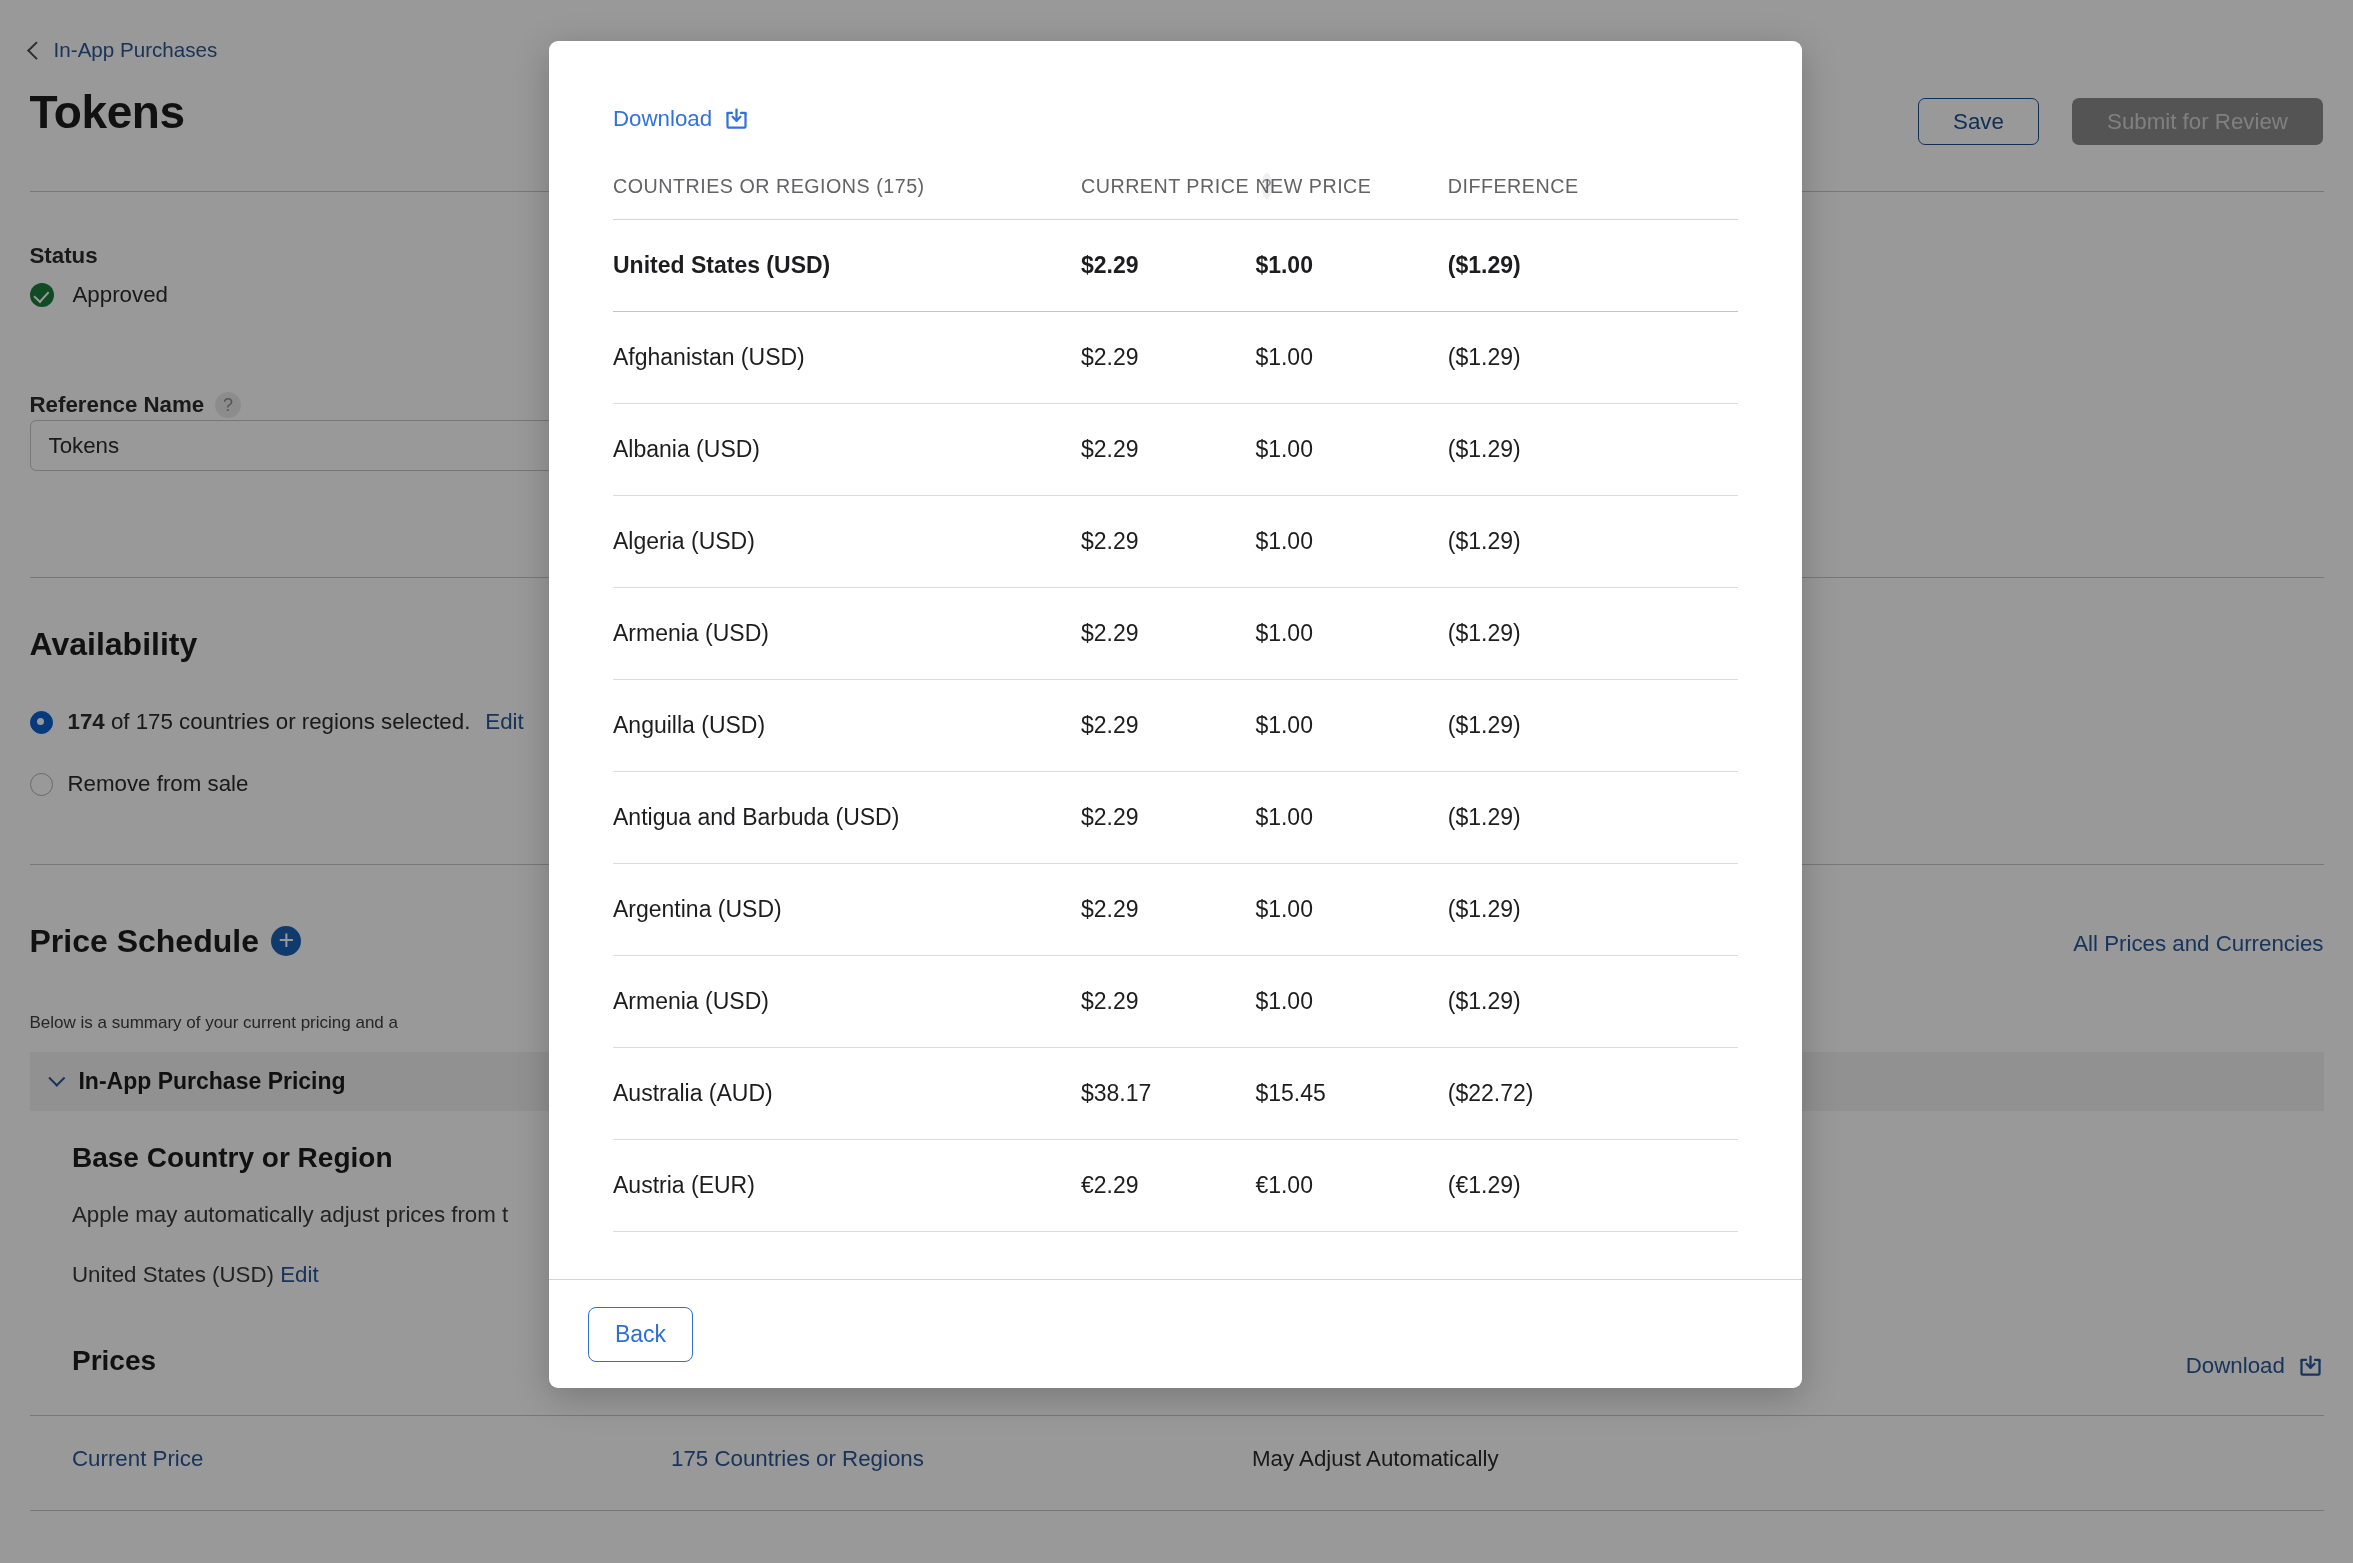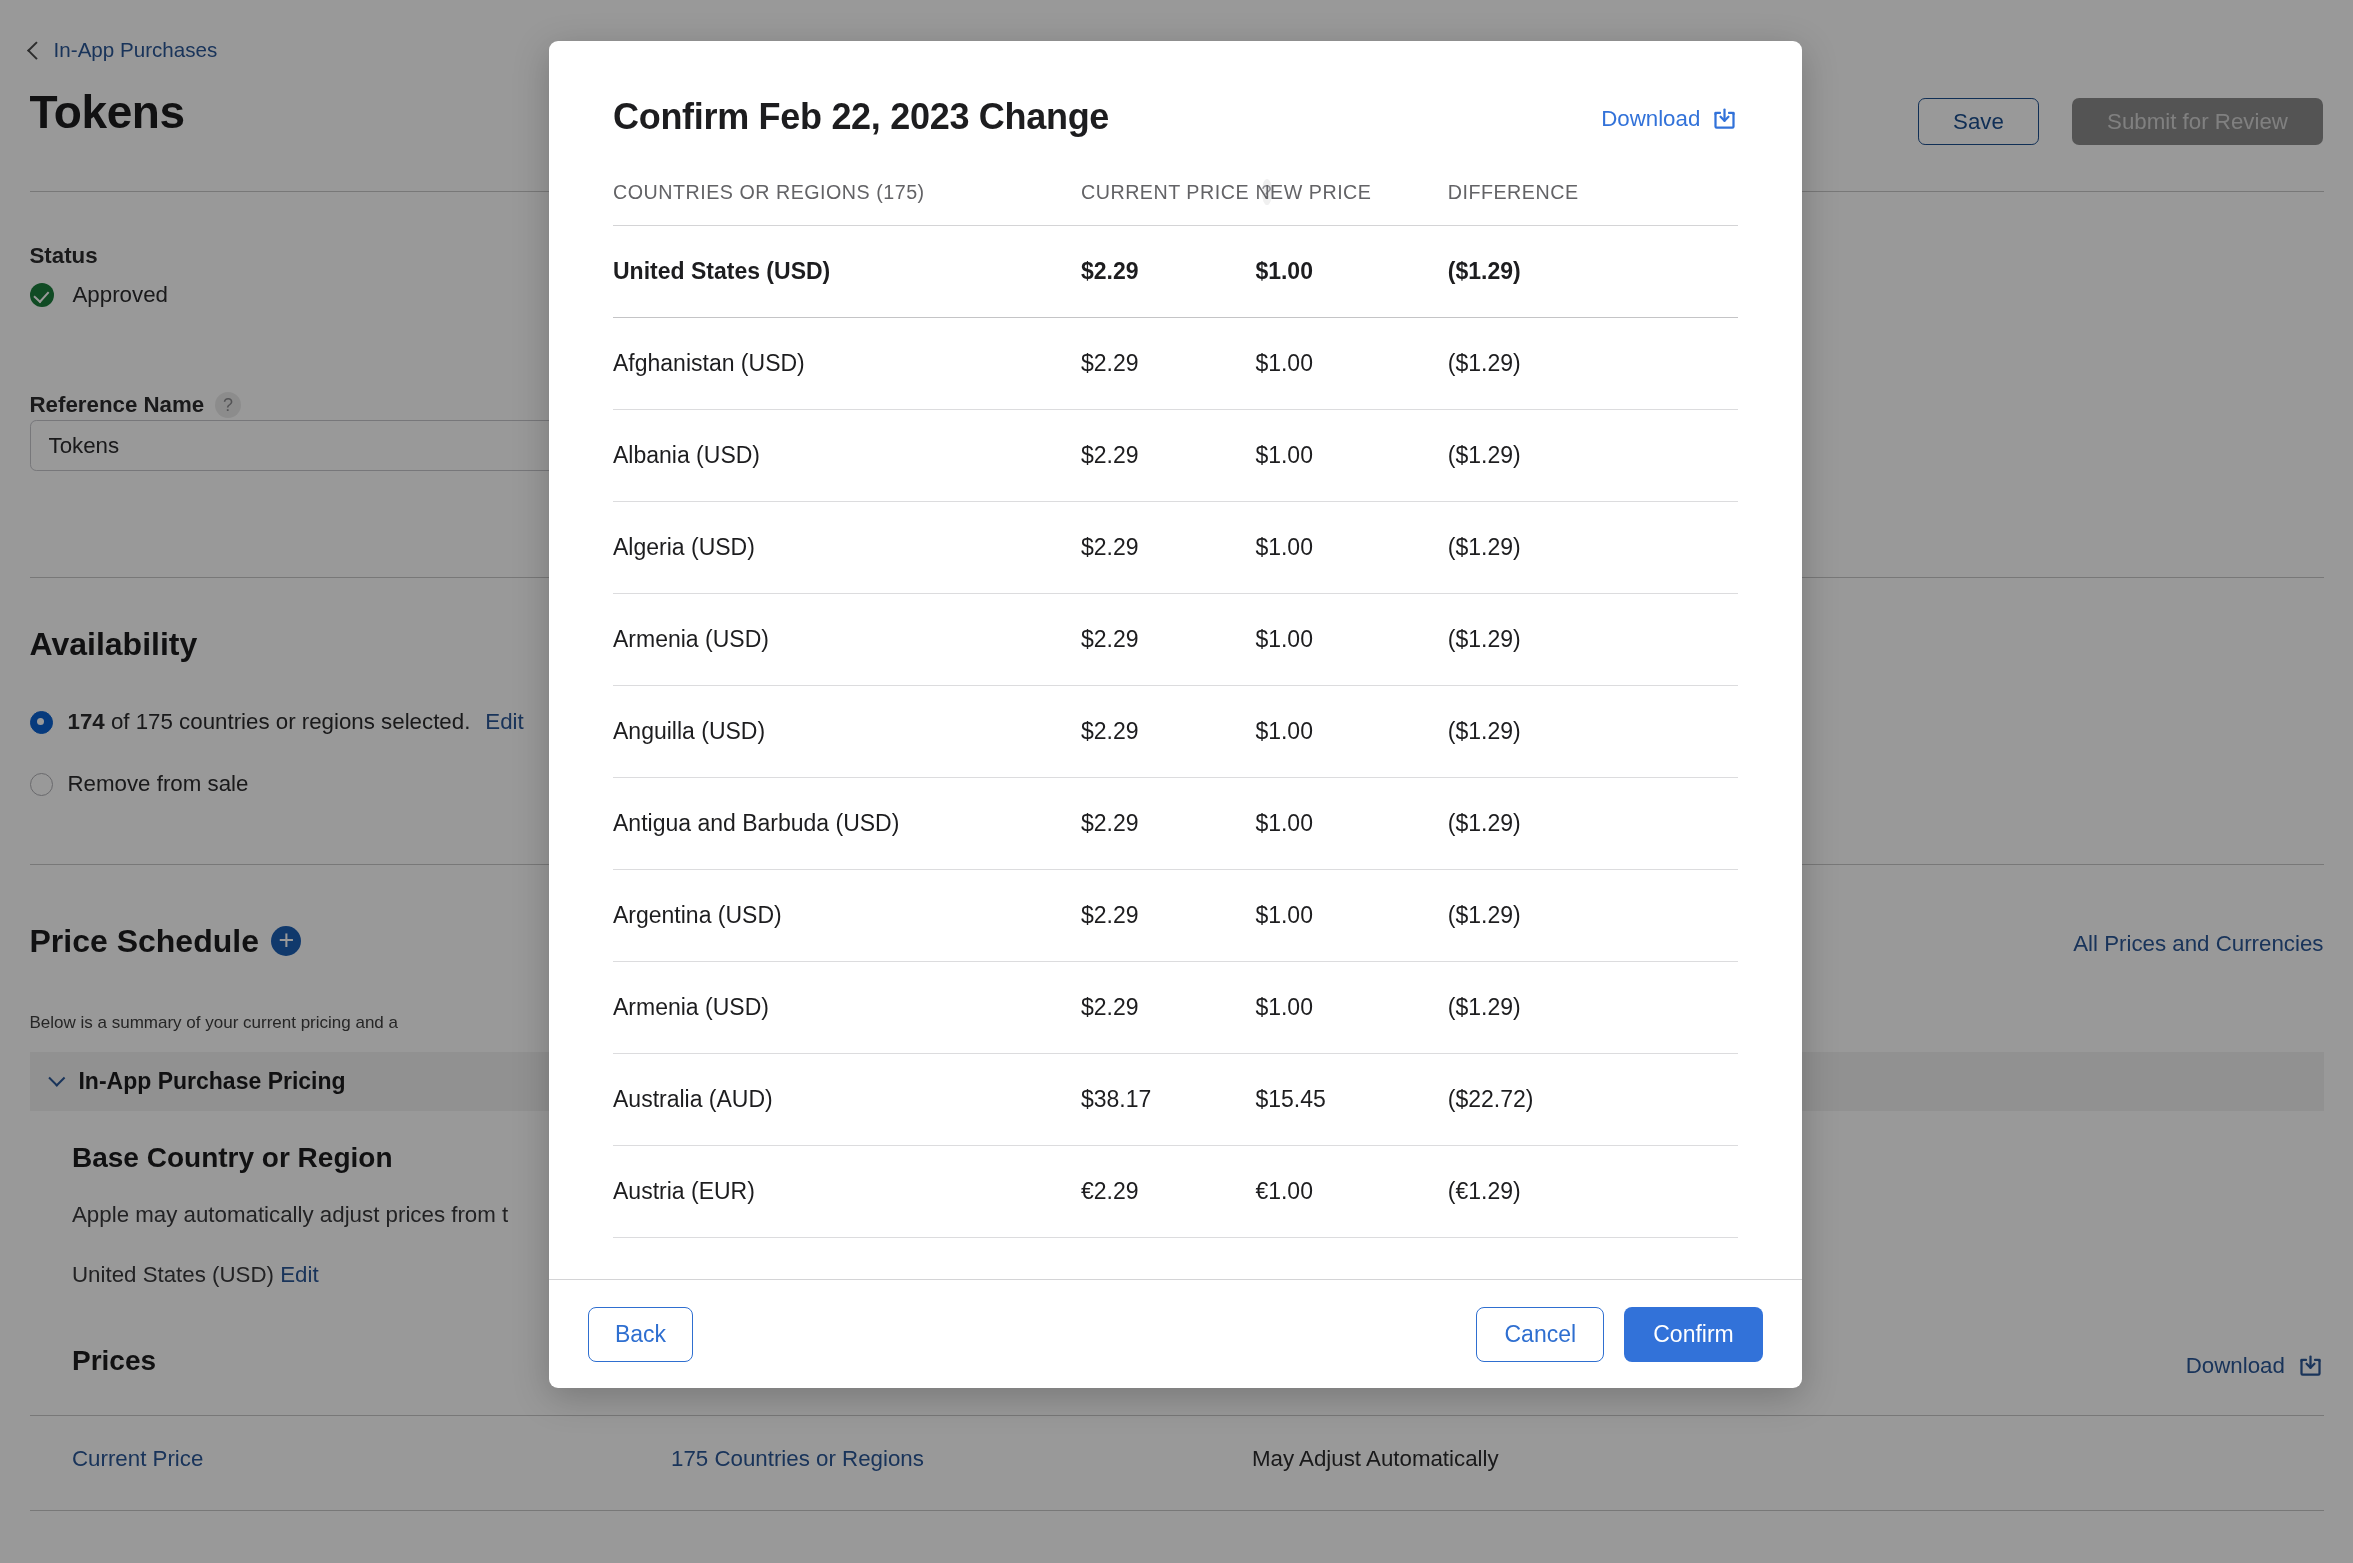--- a/index.html
+++ b/index.html
@@ -319,21 +319,20 @@
     </div>
 
     <div class="hr-full" style="top:1510px"></div>
   </div>
 
   <div class="dim"></div>
 
   <div class="modal">
 
     <div class="modal-head">
-      <div class="modal-title">Confirm Feb 22, 2023 Change</div>
       <div class="modal-dl">
         <span>Download</span>
         <svg class="dl-icon" width="27" height="27" viewBox="0 0 24 24" fill="none" stroke="#3272d9" stroke-width="2" stroke-linecap="round" stroke-linejoin="round">
           <path d="M4 7v12a1 1 0 0 0 1 1h14a1 1 0 0 0 1-1V7"></path>
           <path d="M8 7H5a1 1 0 0 0-1 1"></path>
             <path d="M16 7h3a1 1 0 0 1 1 1"></path>
           <path d="M12 4v10"></path>
             <path d="M8.5 10.5 12 14l3.5-3.5"></path>
         </svg>
       </div>
@@ -438,20 +437,16 @@
               <td>€2.29</td>
               <td>€1.00</td>
               <td>(€1.29)</td>
             </tr>
           </tbody>
       </table>
     </div>
 
     <div class="modal-foot">
       <div class="btn btn-outline" style="width:105px">Back</div>
-      <div class="foot-right">
-        <div class="btn btn-outline" style="width:128px">Cancel</div>
-        <div class="btn btn-primary" style="width:139px">Confirm</div>
-      </div>
     </div>
   </div>
 </div>
 
 
 </body></html>

